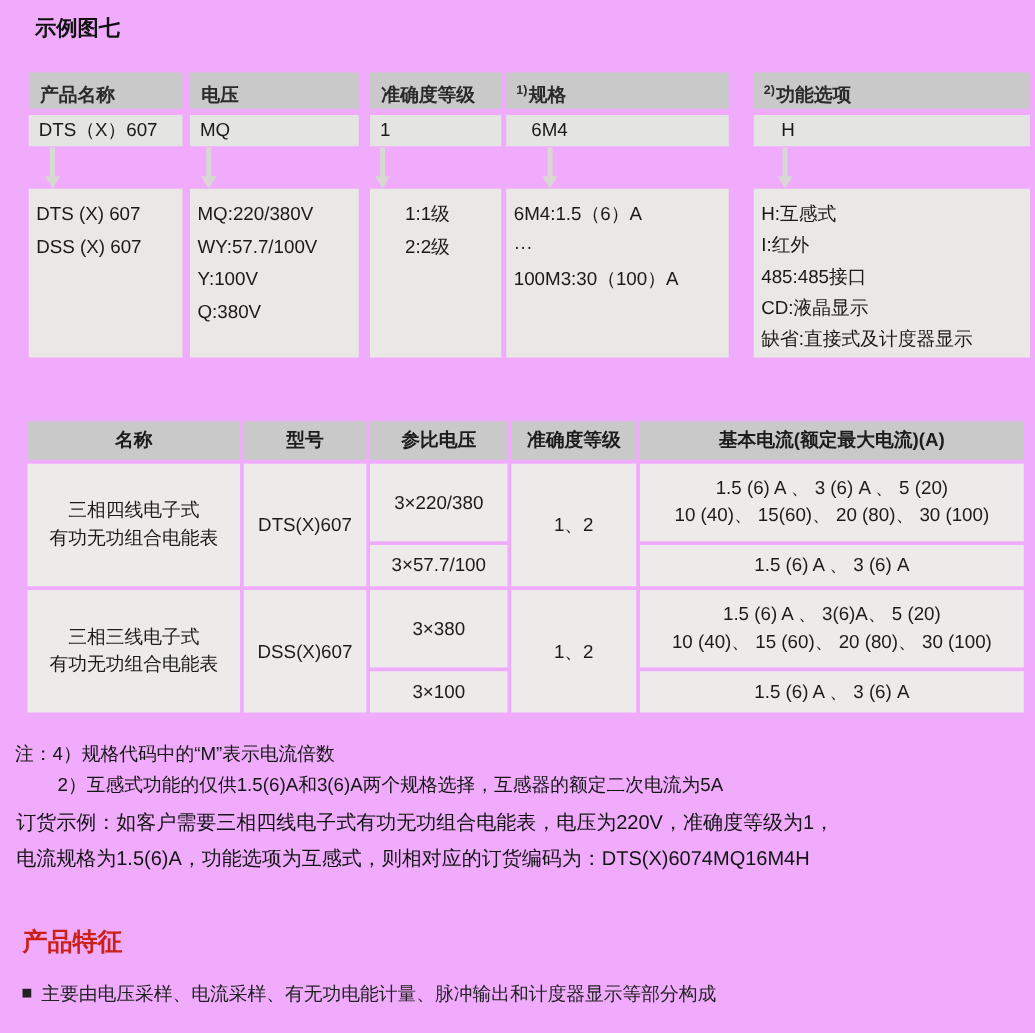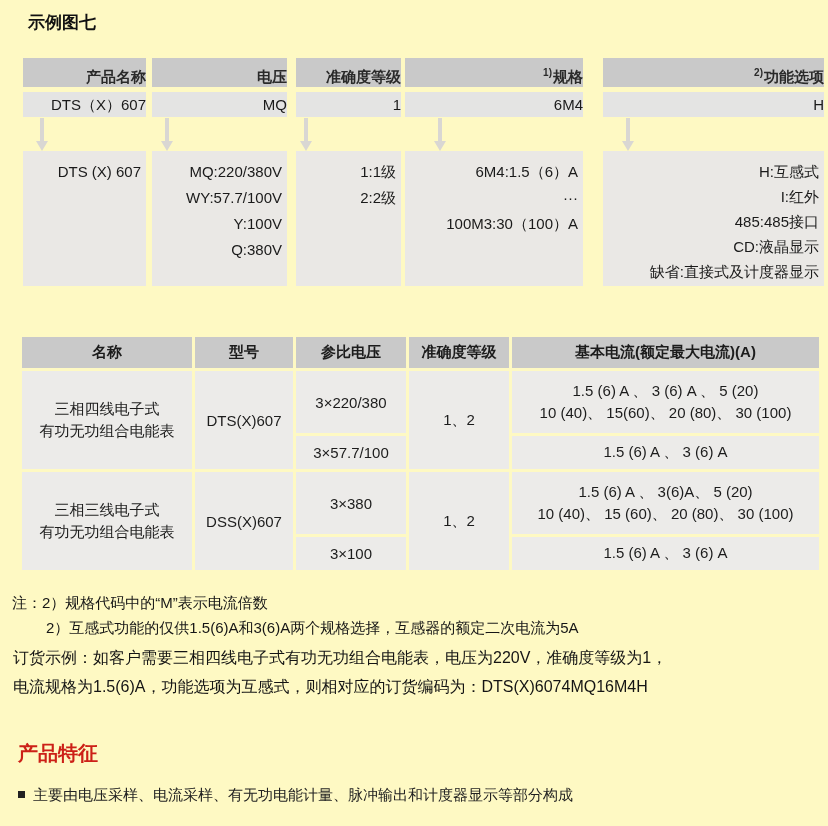--- a/index.html
+++ b/index.html
@@ -8,30 +8,30 @@
     --detail-box: #eae8e5;
     --table-header: #c9c9c9;
     --table-cell: #ecebe9;
     --accent-red: #cc2017;
     --text: #1d1d1d;
     --arrow: #d9d7d3;
   }
   * { margin:0; padding:0; box-sizing:border-box; }
   html,body { background:#ffffff; }
   .page {
-    position:relative; width:828px; height:826px; background:#fef9c3;
+    position:relative; width:828px; height:826px; background:#f0abfc;
     font-family:"Liberation Sans","DejaVu Sans",sans-serif; color:var(--text);
     overflow:hidden;
   }
   .doc-title {
     position:absolute; left:28px; top:11px;
     font-size:17px; font-weight:bold; color:#111;
   }
   
-  .dcol { position:absolute; top:58px; height:230px;text-align:right; }
+  .dcol { position:absolute; top:58px; height:230px; }
   .dhdr {
     position:absolute; left:0; right:0; top:0; height:29px;
     background:var(--header-bar); font-size:15px; font-weight:bold;
     line-height:29px; padding-left:8px; color:#2a2a2a; white-space:nowrap;
   }
   .dhdr sup { font-size:10px; font-weight:bold; margin-right:1px; }
   .dval {
     position:absolute; left:0; right:0; top:34px; height:25px;
     background:var(--value-bar); font-size:15px; line-height:25px;
     color:#1a1a1a; white-space:nowrap;
@@ -89,20 +89,21 @@
 
     <div class="dcol" style="left:23px;width:123px">
       <div class="dhdr"><sup></sup><span>产品名称</span></div>
       <div class="dval" style="padding-left:8px">DTS（X）607</div>
       <div class="darrow" style="left:13px">
           <i class="shaft"></i>
           <i class="head"></i>
         </div>
       <div class="dbox">
         <div class="dline">DTS (X) 607</div>
+        <div class="dline">DSS (X) 607</div>
       </div>
     </div>
 
     <div class="dcol" style="left:152px;width:135px">
       <div class="dhdr"><sup></sup><span>电压</span></div>
       <div class="dval" style="padding-left:8px">MQ</div>
       <div class="darrow" style="left:9px">
           <i class="shaft"></i>
           <i class="head"></i>
         </div>
@@ -207,21 +208,21 @@
           <span class="cellline">10 (40)、 15 (60)、 20 (80)、 30 (100)</span>
         </td>
       </tr>
       <tr class="rB">
         <td>3×100</td>
         <td>1.5 (6) A 、 3 (6) A</td>
       </tr>
     </tbody>
   </table>
 
-  <div class="note-line1">注：2）规格代码中的“M”表示电流倍数</div>
+  <div class="note-line1">注：4）规格代码中的“M”表示电流倍数</div>
   <div class="note-line2">2）互感式功能的仅供1.5(6)A和3(6)A两个规格选择，互感器的额定二次电流为5A</div>
 
   <div class="order-line1">订货示例：如客户需要三相四线电子式有功无功组合电能表，电压为220V，准确度等级为1，</div>
   <div class="order-line2">电流规格为1.5(6)A，功能选项为互感式，则相对应的订货编码为：DTS(X)6074MQ16M4H</div>
 
   <div class="feat-heading">产品特征</div>
   <div class="feat-bullet">
     <span class="sq"></span><span>主要由电压采样、电流采样、有无功电能计量、脉冲输出和计度器显示等部分构成</span>
   </div>
 

